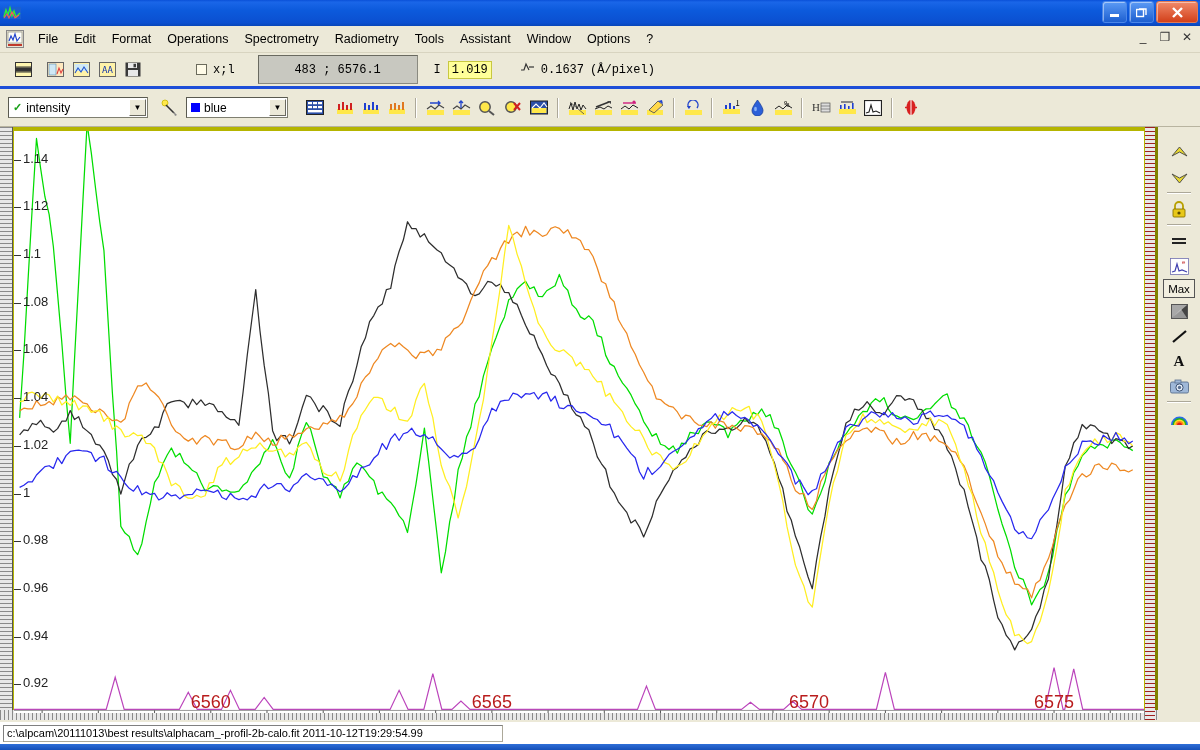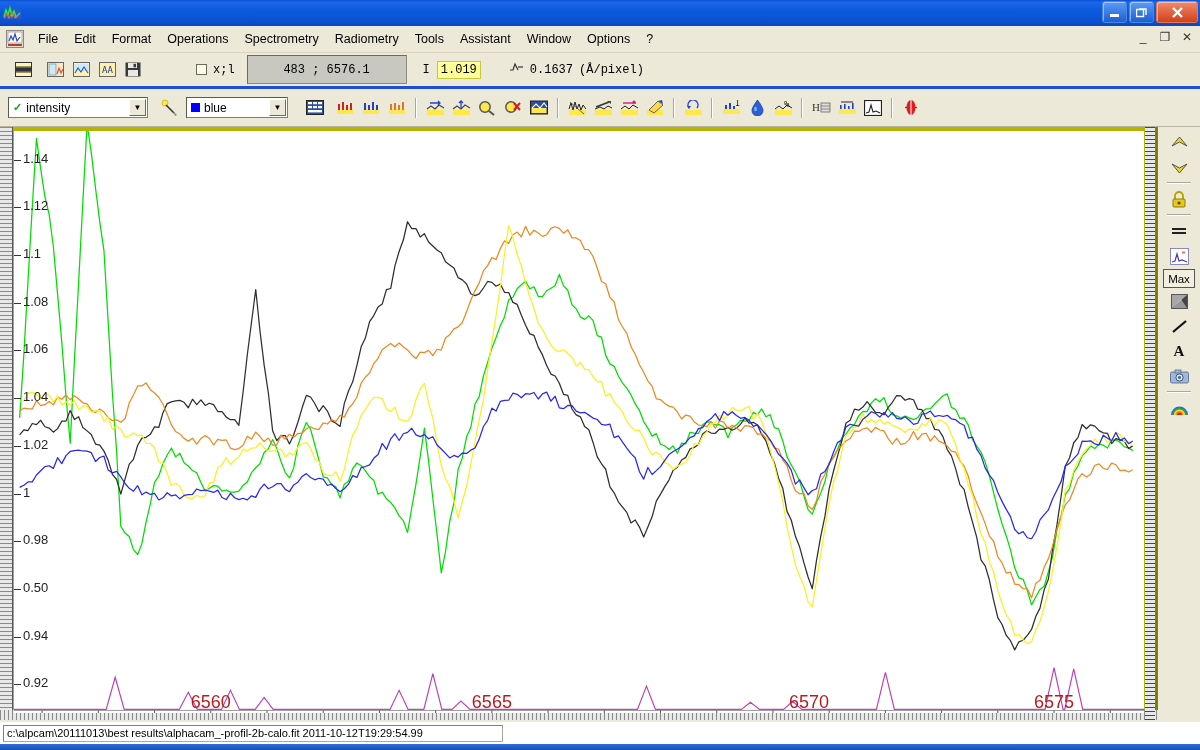--- a/index.html
+++ b/index.html
@@ -81,21 +81,21 @@
   }
   .sep { width: 2px; height: 20px; margin: 0 5px;
          border-left: 1px solid #aca899; border-right: 1px solid #fff; }
 
   .chk-box {
     width: 11px; height: 11px; border: 1px solid #6b6b5c;
     background: #fffbe8; display: inline-block; margin-right: 6px;
   }
   .lbl-xl { font-family: "Liberation Mono", monospace; font-size: 12px; color: #000; }
   .coord-field {
-    width: 160px; height: 29px; margin-left: 12px;
+    width: 160px; height: 29px; margin-left: 23px;
     background: #c8c8c0;
     border: 1px solid #8a8a80;
     border-top-color: #6a6a60; border-left-color: #6a6a60;
     font-family: "Liberation Mono", monospace; font-size: 12px;
     color: #000; display: flex; align-items: center; justify-content: center;
   }
   .lbl-I { font-family: "Liberation Mono", monospace; font-size: 12px; margin-left: 16px; margin-right: 7px; }
   .int-field {
     background: #ffff99; border: 1px solid #c8c840;
     font-family: "Liberation Mono", monospace; font-size: 12px;
@@ -166,21 +166,21 @@
   }
   .ytick {
     position: absolute; left: 0; width: 7px; height: 1px; background: #333;
   }
   .xlabel {
     position: absolute; font-size: 18px; color: #b91c1c; white-space: nowrap;
   }
 
   
   .rtoolbar {
-    position: absolute; right: 0; top: 127px; width: 42px; height: 593px;
+    position: absolute; right: 0; top: 137px; width: 42px; height: 593px;
     background: #ece9d8;
     display: flex; flex-direction: column; align-items: center;
     padding-top: 3px; gap: 1px;
   }
   .rbtn {
     width: 26px; height: 24px;
     display: flex; align-items: center; justify-content: center;
     font-size: 13px; color: #333; position: relative;
   }
   .rbtn.maxbtn {
@@ -578,21 +578,21 @@
           <line x1="983.8308457711265" y1="579.4221311475411" x2="983.8308457711265" y2="584.4221311475411" stroke="#555" stroke-width="1"></line>
           <line x1="1040.0497512437623" y1="579.4221311475411" x2="1040.0497512437623" y2="588.4221311475411" stroke="#555" stroke-width="1"></line>
           <line x1="1096.268656716398" y1="579.4221311475411" x2="1096.268656716398" y2="584.4221311475411" stroke="#555" stroke-width="1"></line>
         </svg>
       <div id="yaxis-layer">
           <div class="ytick" style="top: 553.377px;"></div>
           <div class="ylabel" style="left: 9px; top: 544.377px;">0.92</div>
           <div class="ytick" style="top: 505.672px;"></div>
           <div class="ylabel" style="left: 9px; top: 496.672px;">0.94</div>
           <div class="ytick" style="top: 457.967px;"></div>
-          <div class="ylabel" style="left: 9px; top: 448.967px;">0.50</div>
+          <div class="ylabel" style="left: 9px; top: 448.967px;">0.96</div>
           <div class="ytick" style="top: 410.262px;"></div>
           <div class="ylabel" style="left: 9px; top: 401.262px;">0.98</div>
           <div class="ytick" style="top: 362.557px;"></div>
           <div class="ylabel" style="left: 9px; top: 353.557px;">1</div>
           <div class="ytick" style="top: 314.852px;"></div>
           <div class="ylabel" style="left: 9px; top: 305.852px;">1.02</div>
           <div class="ytick" style="top: 267.148px;"></div>
           <div class="ylabel" style="left: 9px; top: 258.148px;">1.04</div>
           <div class="ytick" style="top: 219.443px;"></div>
           <div class="ylabel" style="left: 9px; top: 210.443px;">1.06</div>

